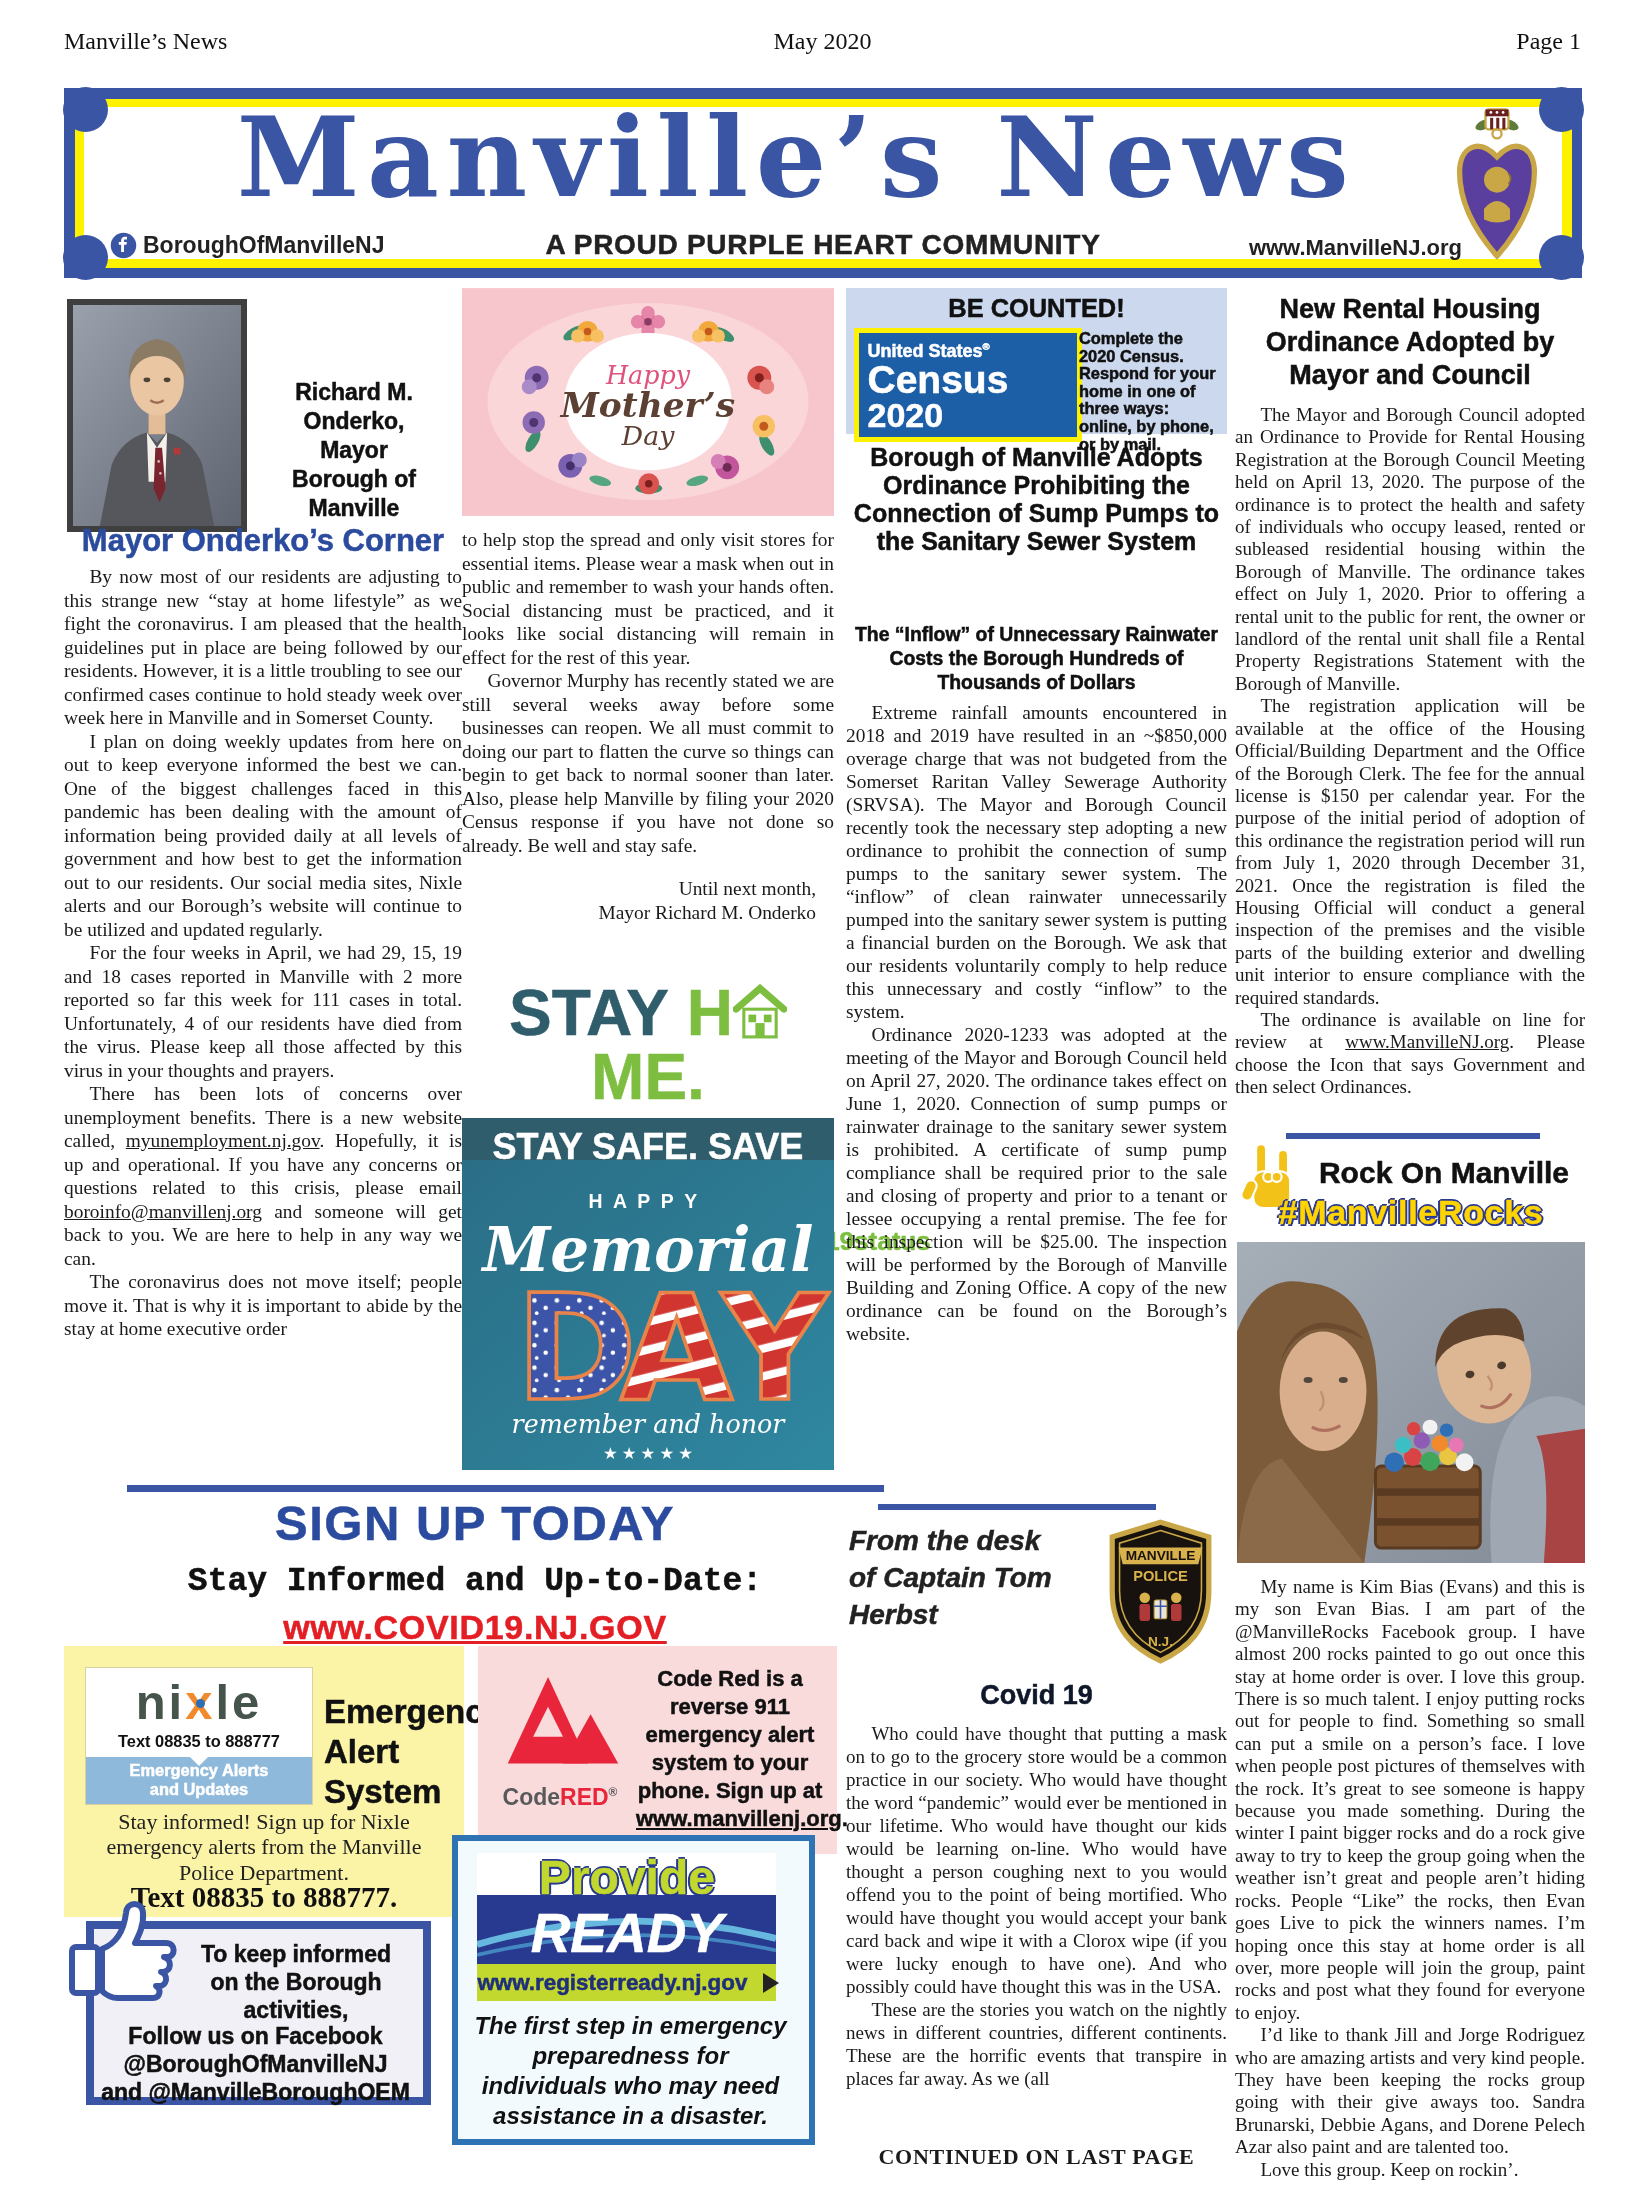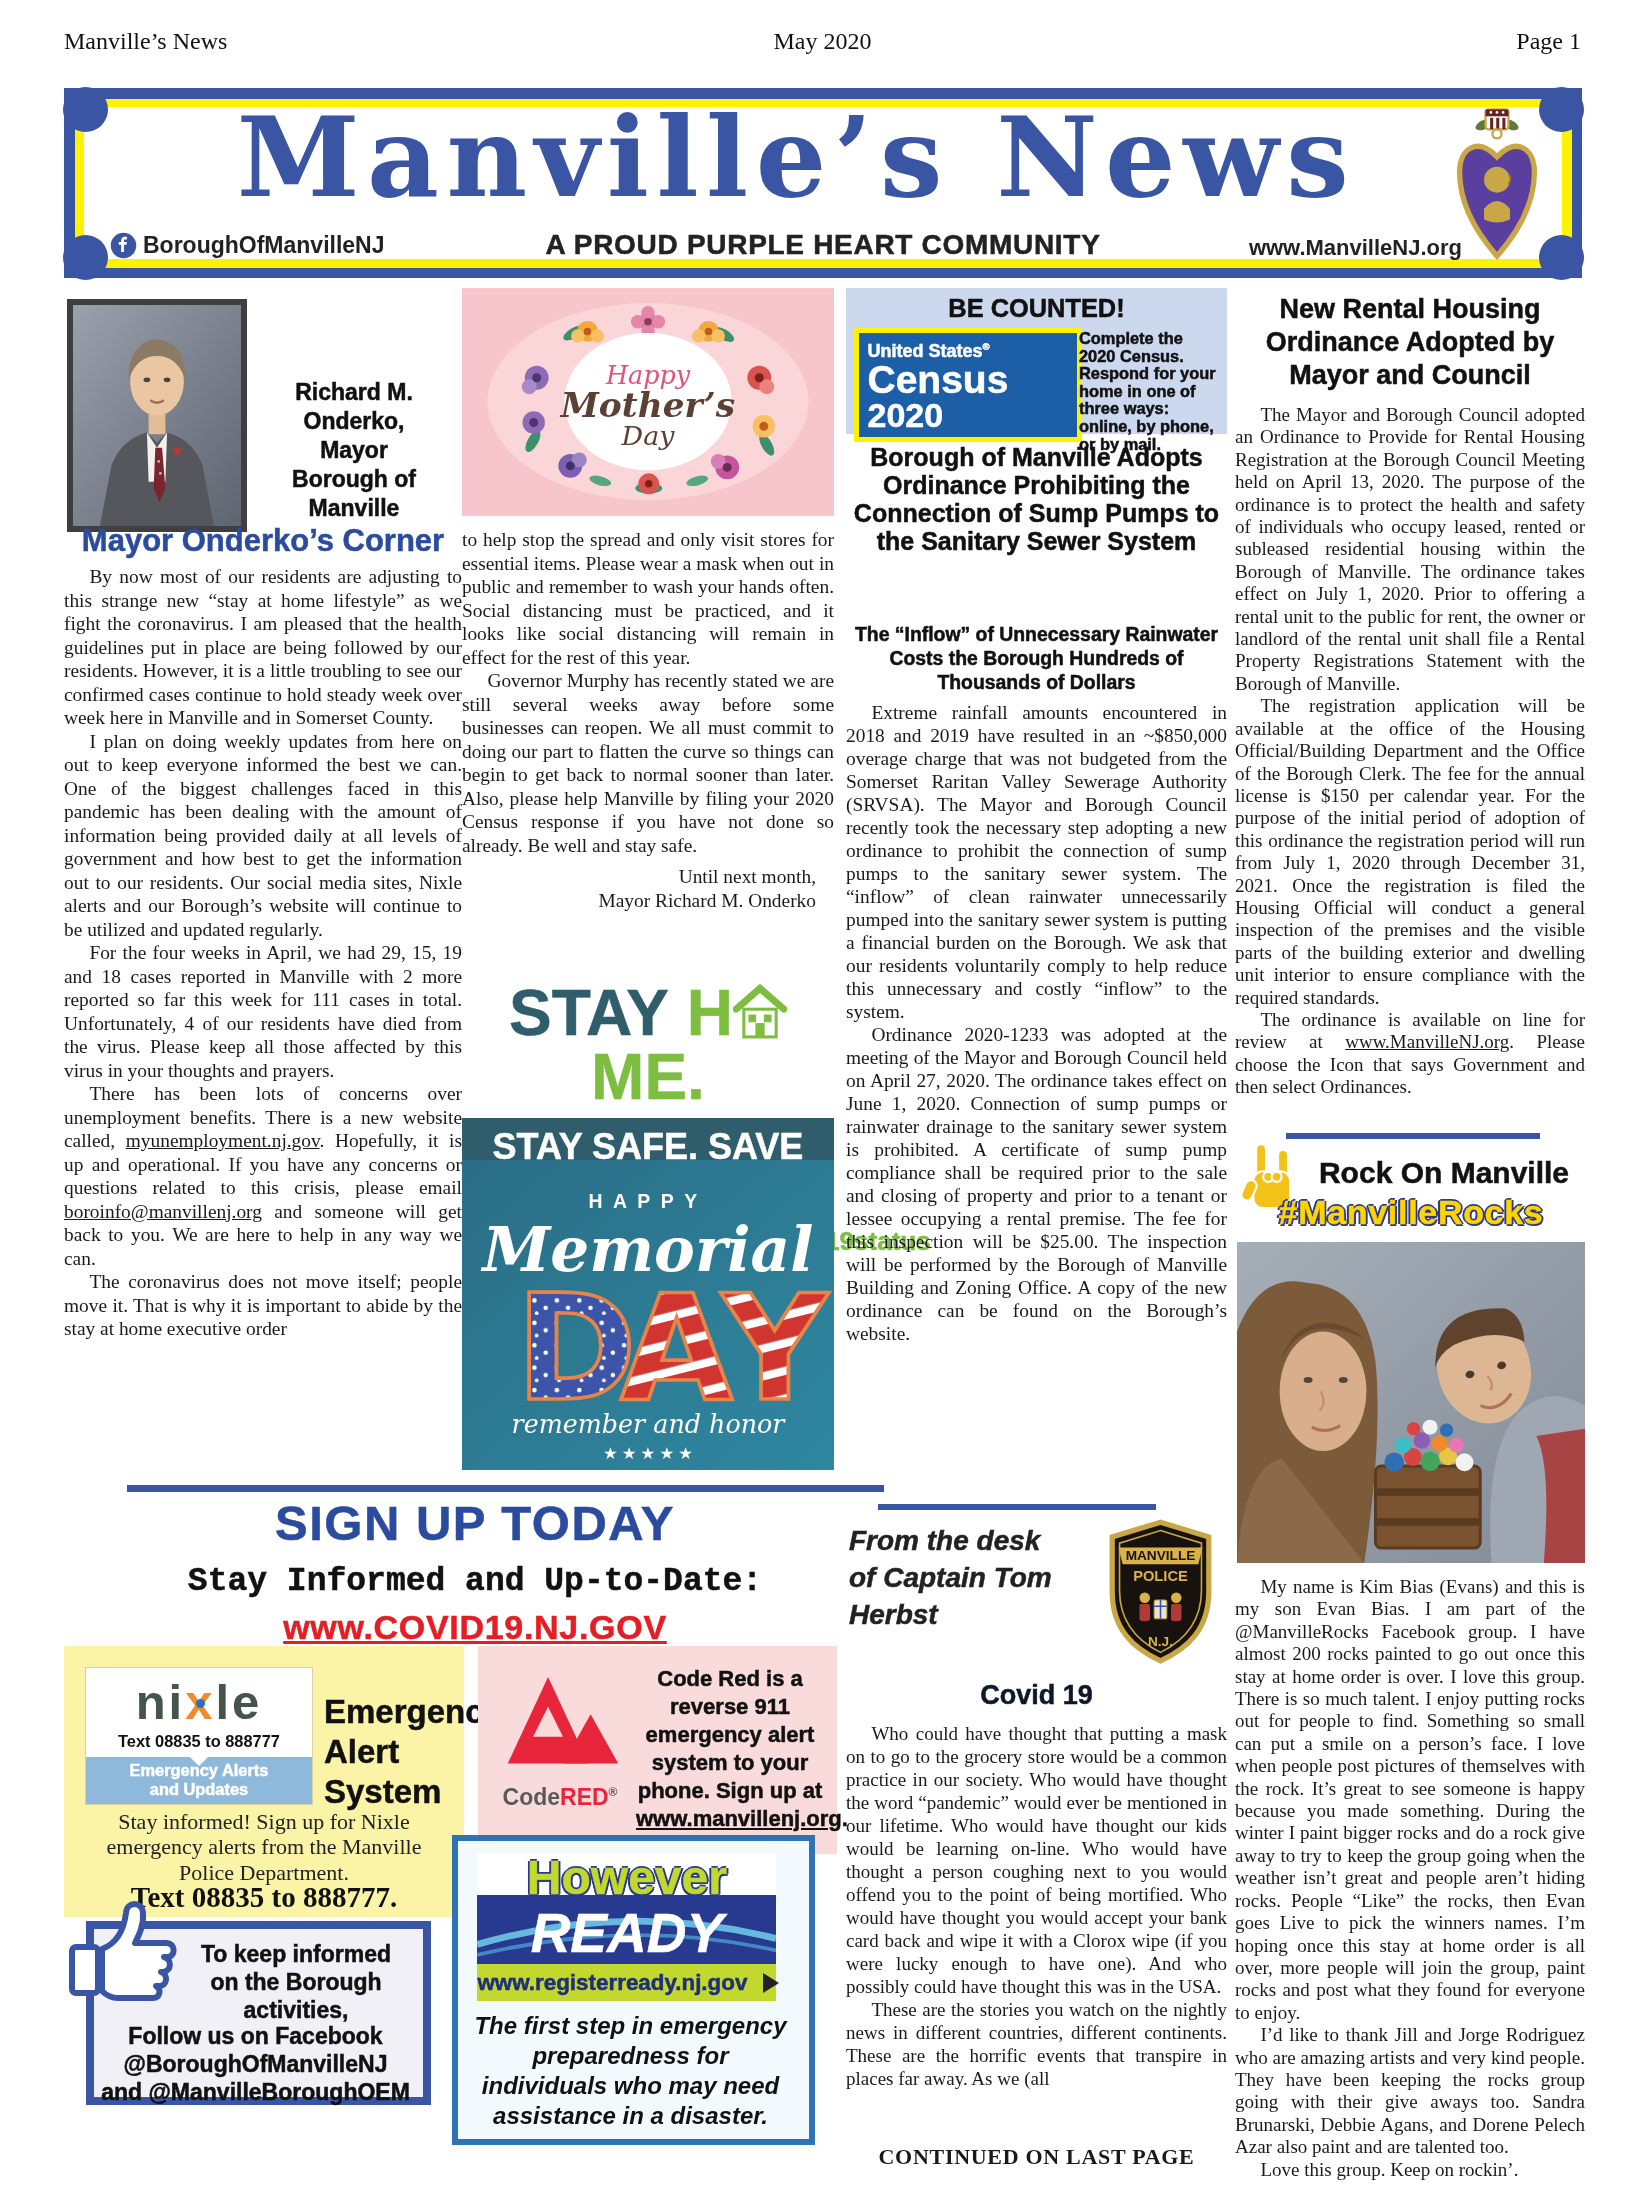--- a/index.html
+++ b/index.html
@@ -255,21 +255,21 @@
       <ellipse cx="249" cy="152" rx="112" ry="92" fill="#fff"></ellipse>
       <text x="249" y="128" text-anchor="middle" font-family="DejaVu Serif, serif" font-style="italic" font-size="34" fill="#E0527E">Happy</text>
       <text x="249" y="172" text-anchor="middle" font-family="DejaVu Serif, serif" font-style="italic" font-weight="bold" font-size="46" fill="#5C4033">Mother’s</text>
       <text x="249" y="210" text-anchor="middle" font-family="DejaVu Serif, serif" font-style="italic" font-size="36" fill="#5C4033">Day</text>
     </svg>
   </div>
 
   <div class="abs just" style="left:462px;top:528px;width:372px;font-size:19.4px;line-height:23.5px;">
     <p class="body noind">to help stop the spread and only visit stores for essential items. Please wear a mask when out in public and remember to wash your hands often. Social distancing must be practiced, and it looks like social distancing will remain in effect for the rest of this year.</p>
     <p class="body">Governor Murphy has recently stated we are still several weeks away before some businesses can reopen. We all must commit to doing our part to flatten the curve so things can begin to get back to normal sooner than later. Also, please help Manville by filing your 2020 Census response if you have not done so already. Be well and stay safe.</p>
-    <div style="text-align:right;padding-right:18px;margin-top:8px;">Until next month,</div>
+    <div style="text-align:right;padding-right:18px;margin-top:20px;">Until next month,</div>
     <div style="text-align:right;padding-right:18px;">Mayor Richard M. Onderko</div>
   </div>
 
   <div id="stayhome" class="abs heavy">
     <div id="sh-line">
       <span style="color:#2F5D6B;">STAY</span><span style="color:#2F5D6B;">&nbsp;</span><span style="color:#7DBE41;">H</span><svg style="width:54px;height:57px;vertical-align:-4.5px;" viewBox="0 0 70 74">
         <polyline points="4,34 35,7 66,34" fill="none" stroke="#7DBE41" stroke-width="9" stroke-linecap="round"></polyline>
         <rect x="14" y="34" width="42" height="36" fill="#fff" stroke="#7DBE41" stroke-width="4"></rect>
         <rect x="20" y="41" width="10" height="10" fill="#7DBE41"></rect>
           <rect x="40" y="41" width="10" height="10" fill="#7DBE41"></rect>
@@ -360,21 +360,21 @@
     </div>
     <div id="fb-t2" class="heavy">
       <div>Follow us on Facebook</div>
       <div>@BoroughOfManvilleNJ</div>
       <div>and @ManvilleBoroughOEM</div>
     </div>
   </div>
 
   <div id="rrbox" class="abs">
     <div id="rr-logo">
-      <div id="rr-reg" class="heavy">However</div>
+      <div id="rr-reg" class="heavy">Provide</div>
       <div id="rr-navy">
         <svg style="position:absolute;left:0;top:0;width:100%;height:100%;" viewBox="0 0 400 92" preserveAspectRatio="none">
           <path d="M0 66 Q200 8 400 58" stroke="#6EC6E8" stroke-width="9" fill="none" opacity="0.9"></path>
           <path d="M0 80 Q210 30 400 74" stroke="#4FA8D8" stroke-width="5" fill="none" opacity="0.7"></path>
         </svg>
         <div id="rr-ready" class="heavy">READY</div>
       </div>
       <div id="rr-green">
         <span id="rr-url" class="heavy">www.registerready.nj.gov</span>
       </div>

